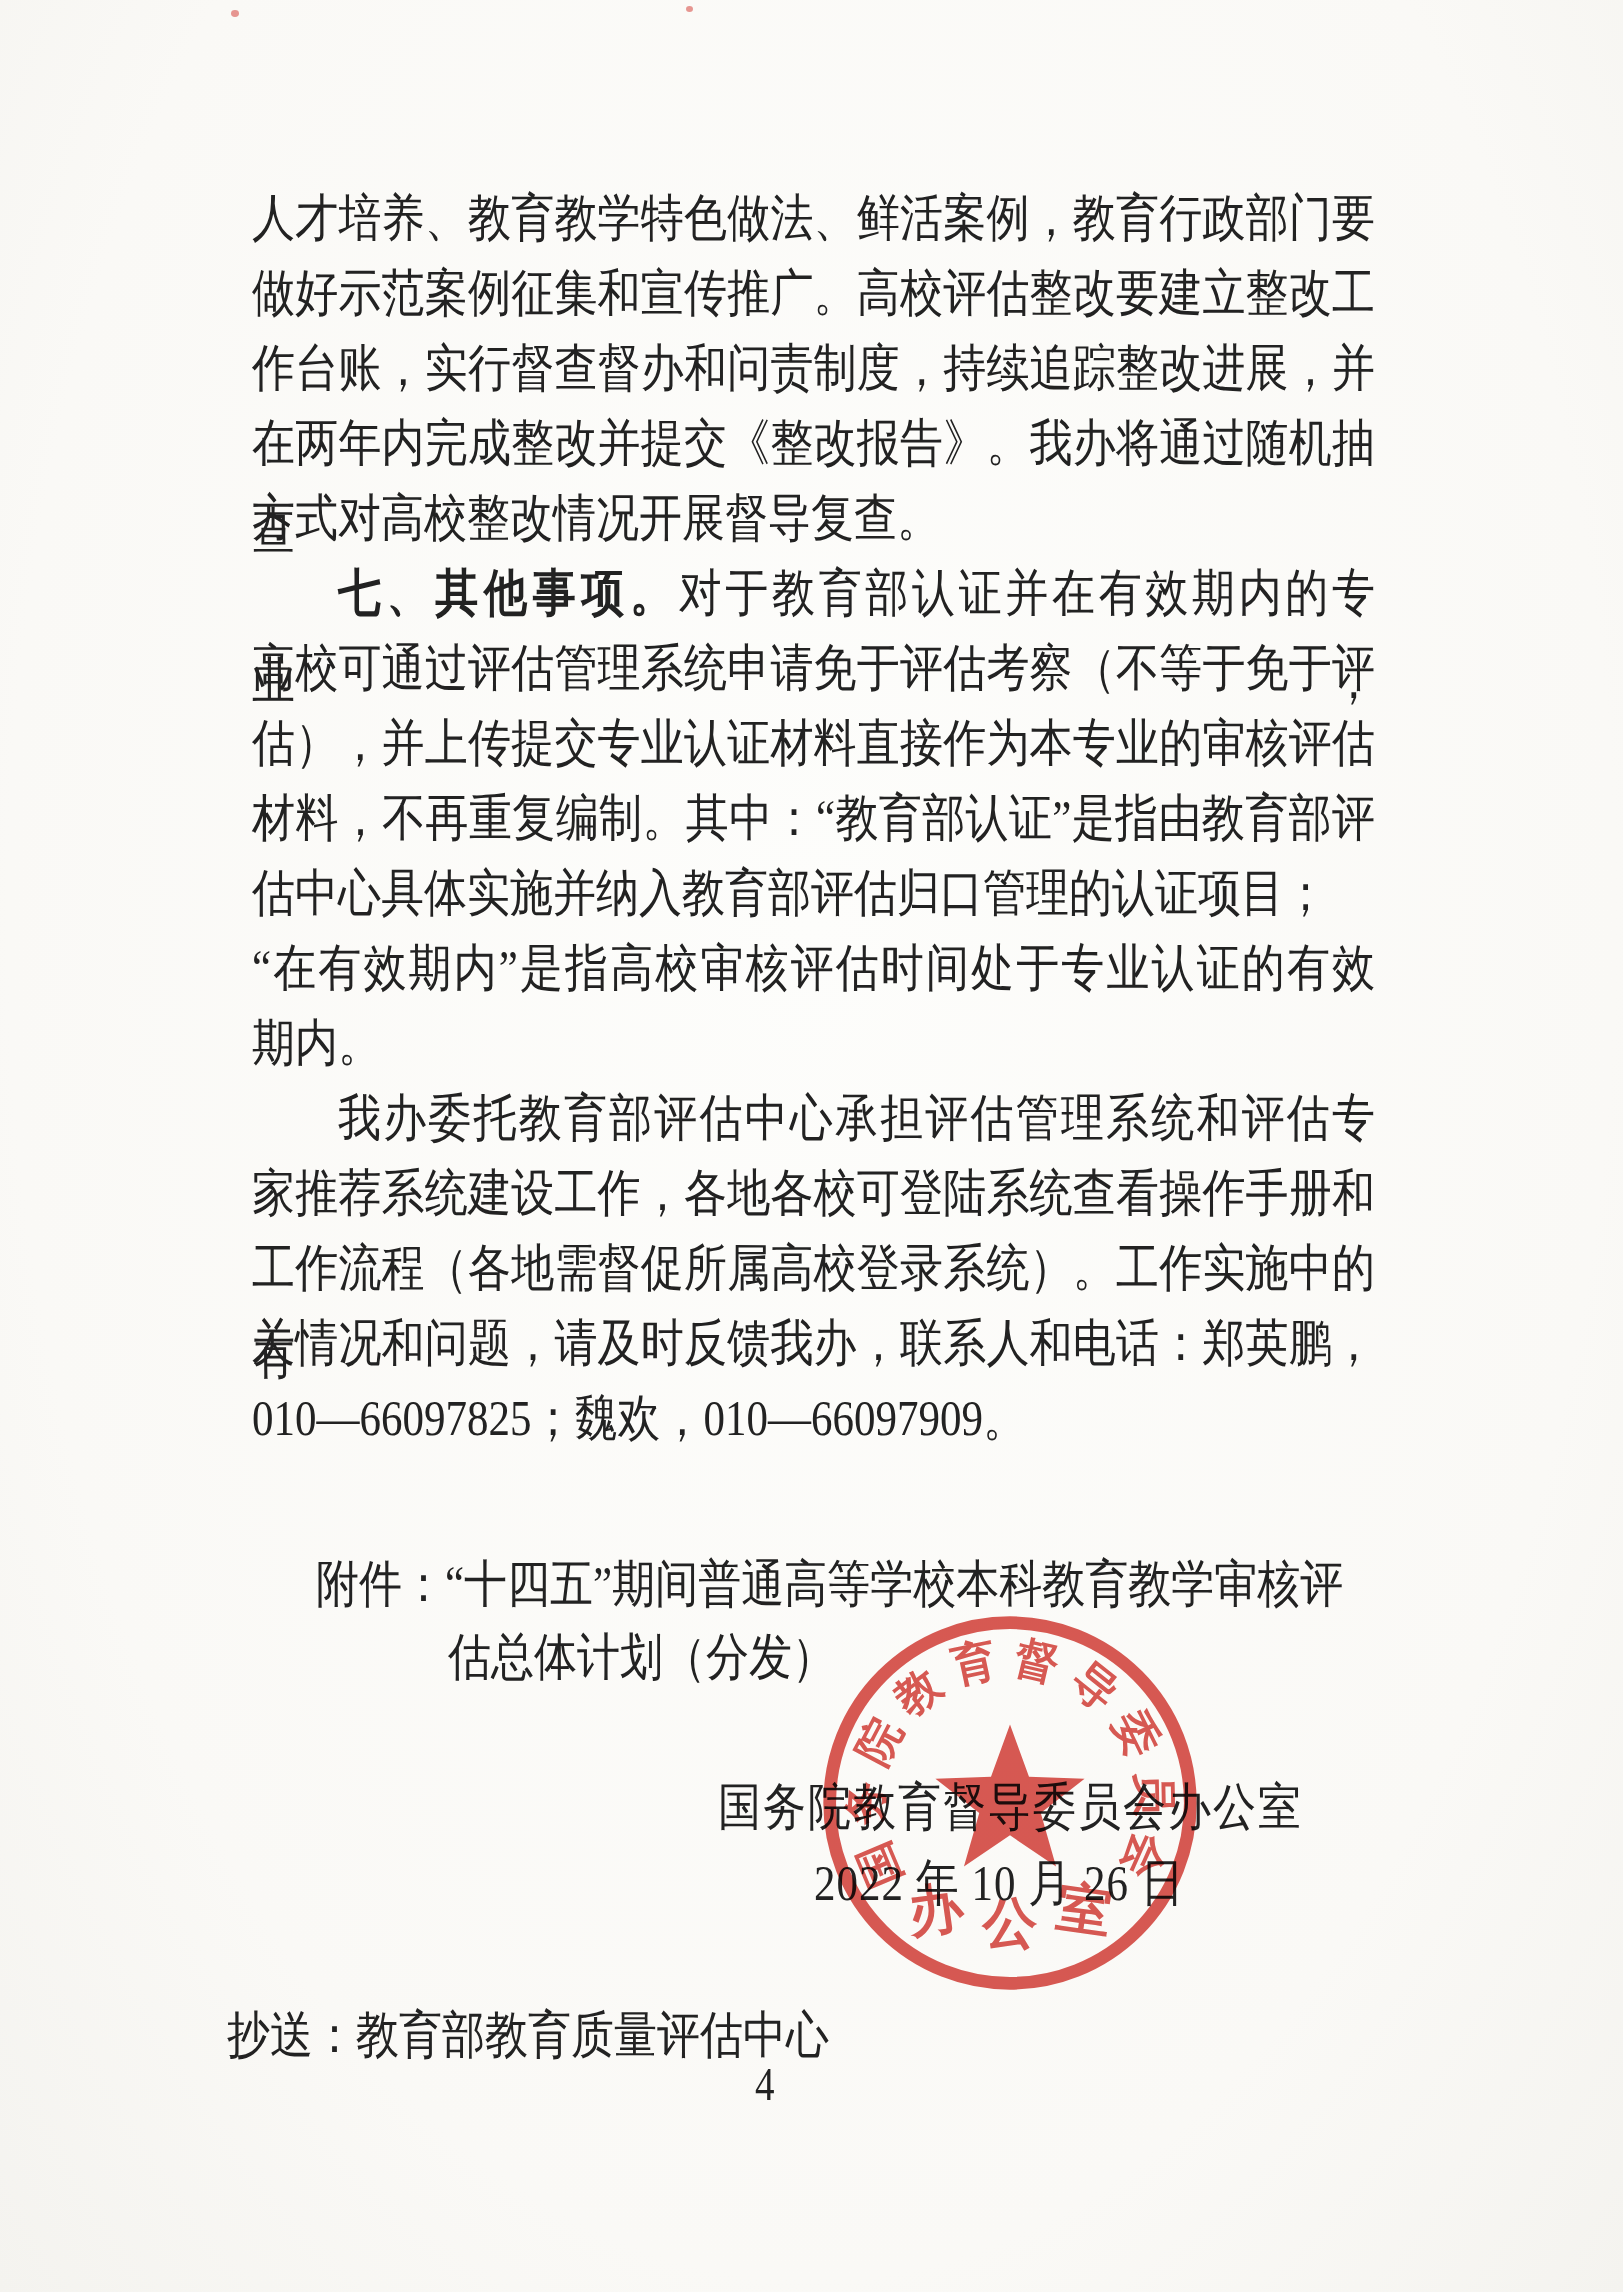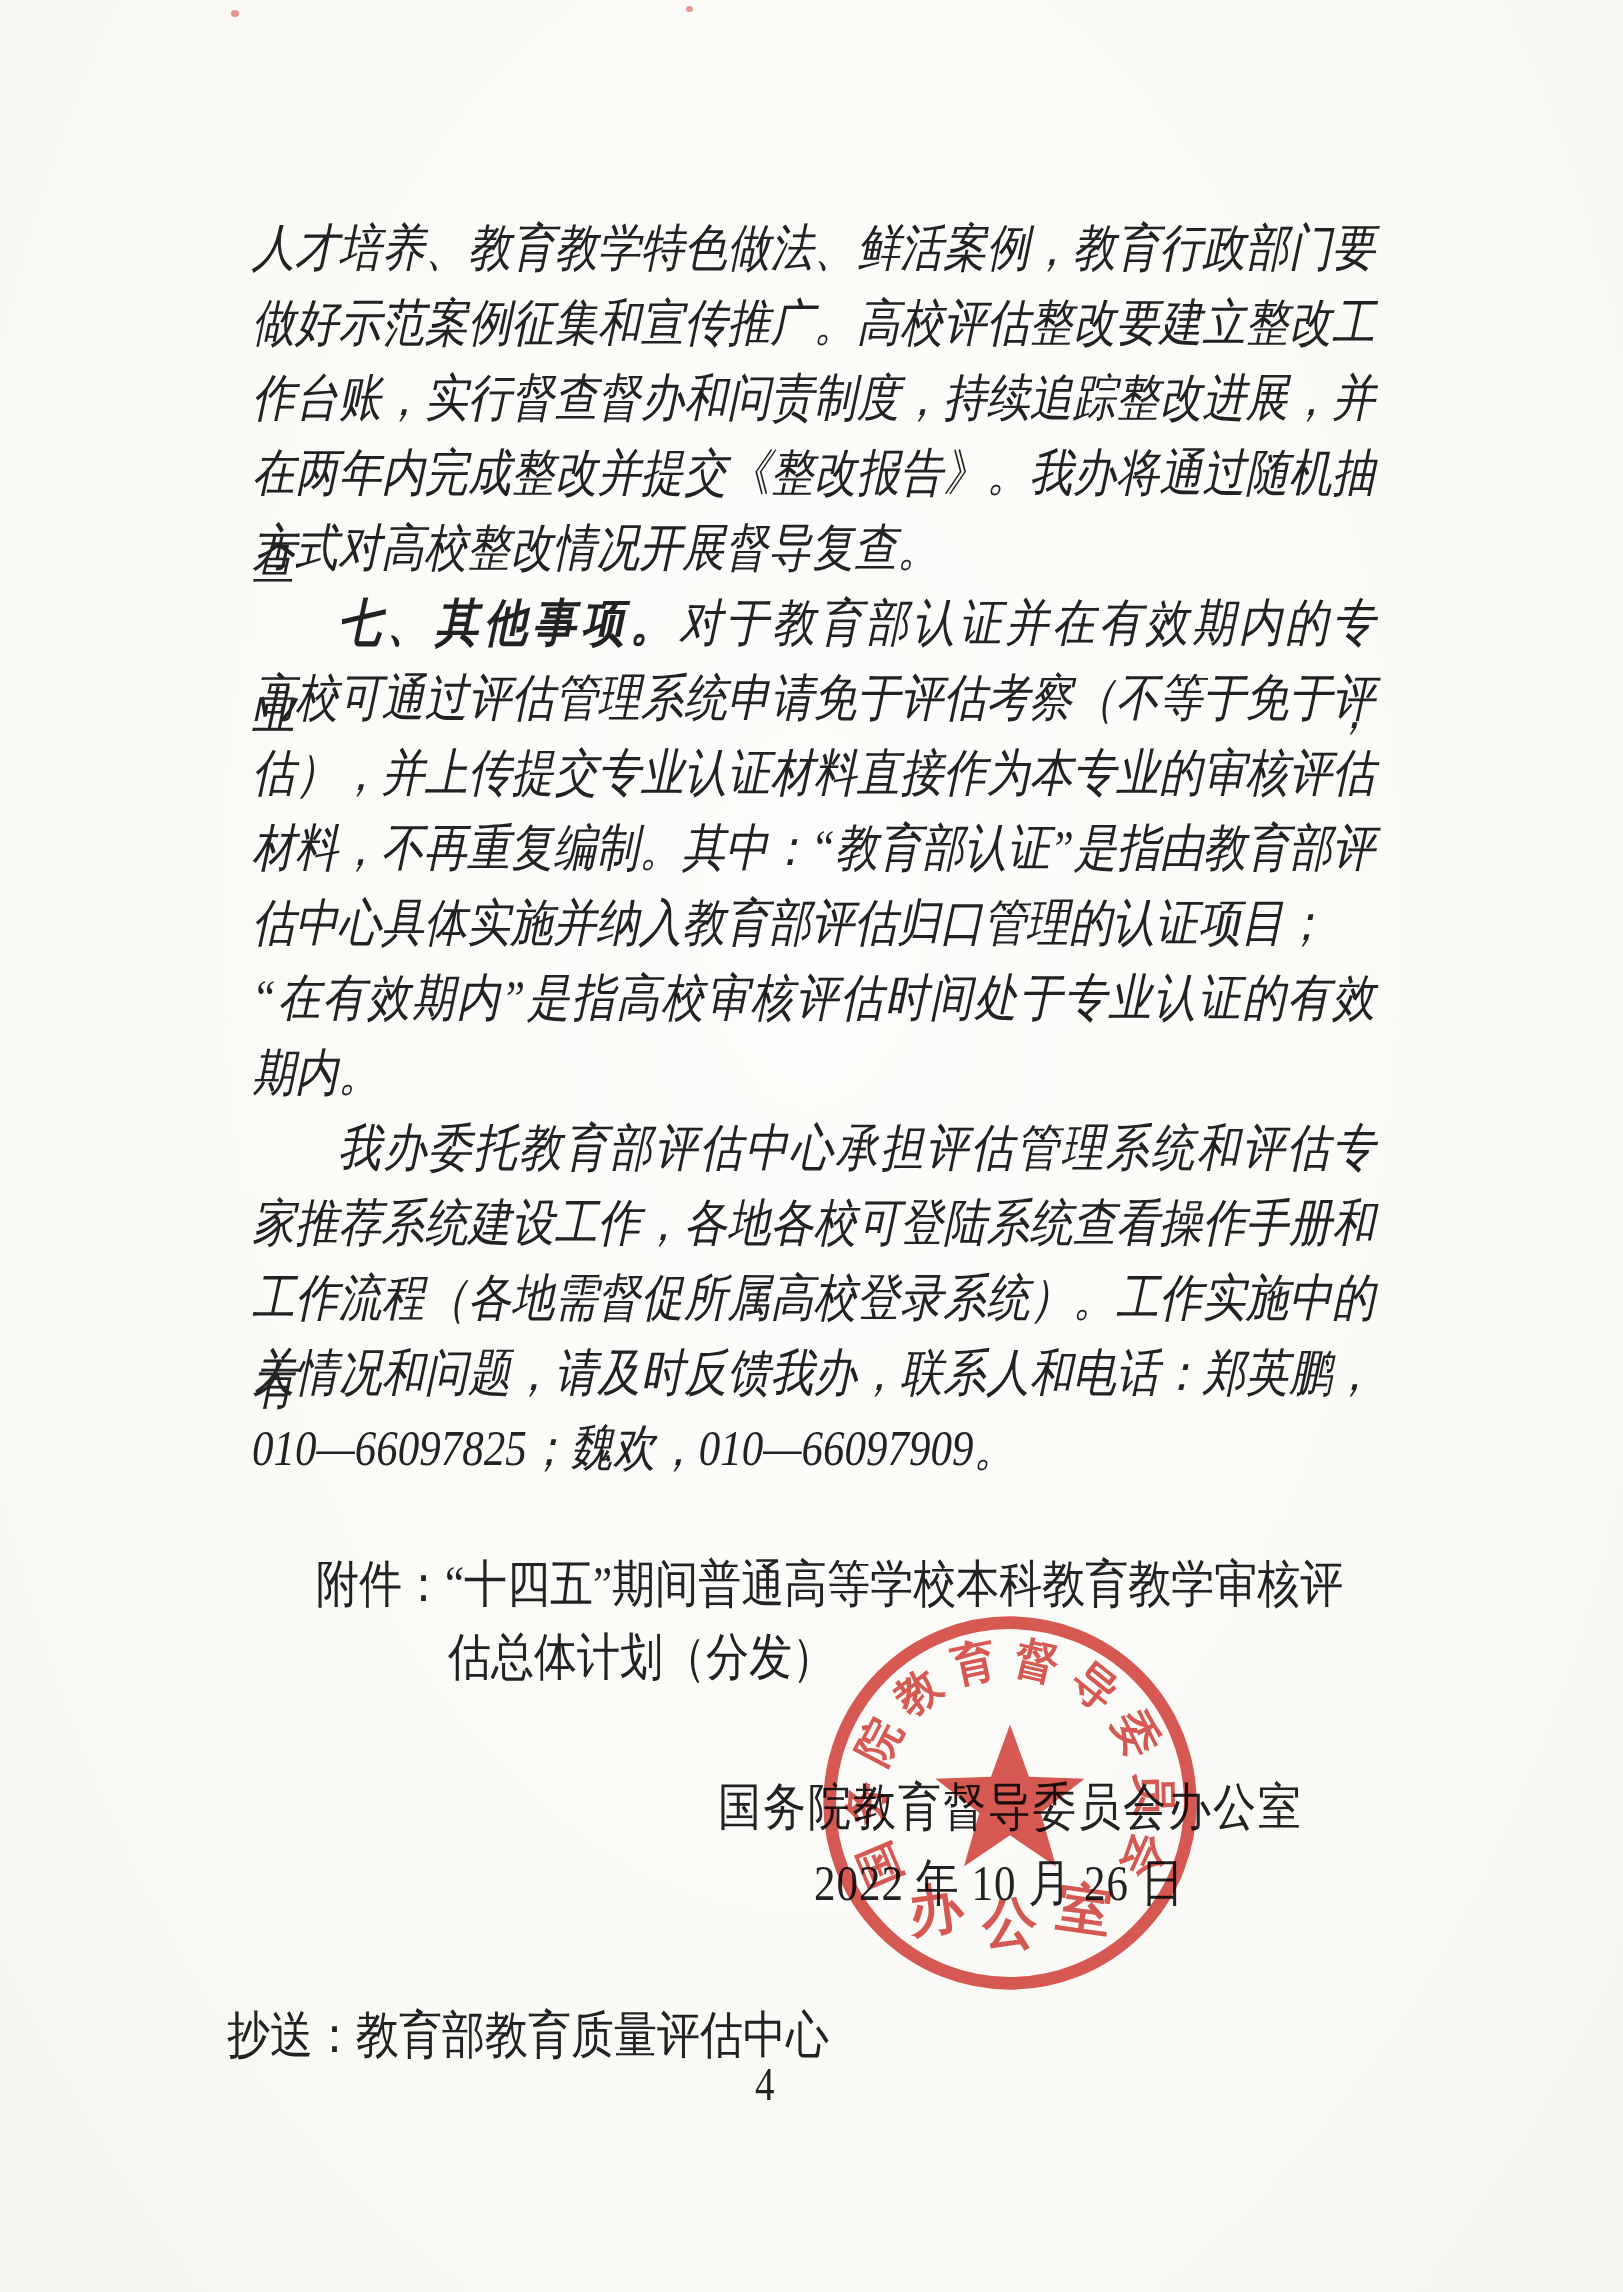--- a/index.html
+++ b/index.html
@@ -7,21 +7,21 @@
     position:relative;
     width:1623px;height:2293px;
     margin:0 auto;
     background:#fbfbf9;
     background-image:radial-gradient(ellipse at 50% 40%, #fdfdfb 0%, #faf9f6 70%, #f4f3ef 100%);
     font-family:"Liberation Serif", serif;
     color:#222;
     overflow:hidden;
   }
   .body-block{
-    position:absolute;left:252px;top:210px;width:1123px;font-style:italic;
+    position:absolute;left:252px;top:180px;width:1123px;
   }
   .line{
     height:75px;line-height:75px;font-size:43px;
     white-space:nowrap;
     transform:scaleY(1.18);
   }
   .line.j{
     white-space:normal;
     text-align:justify;
     text-align-last:justify;

